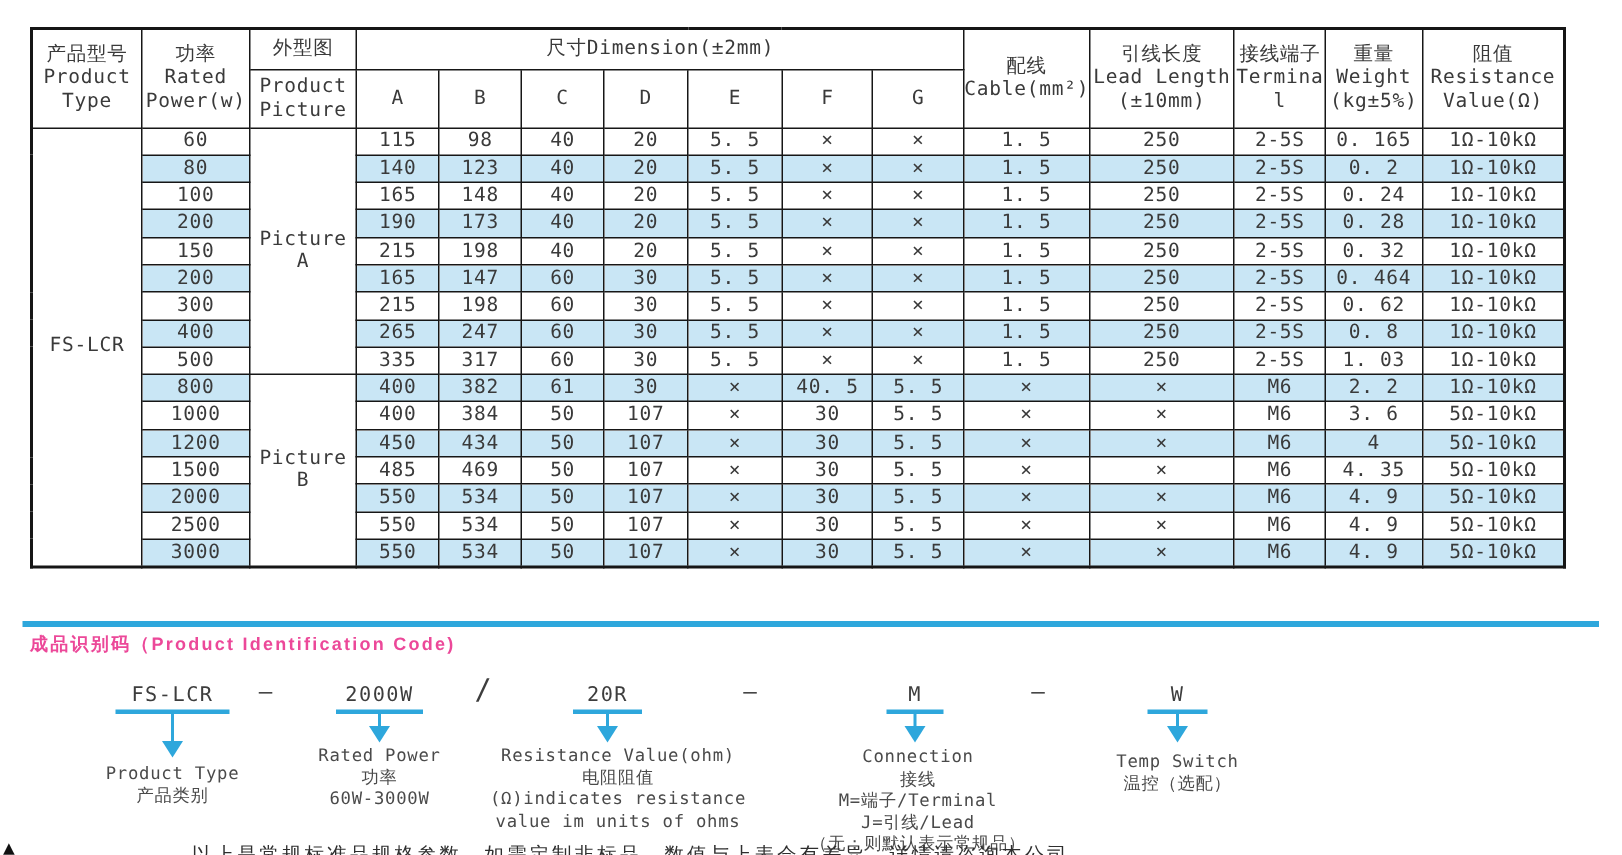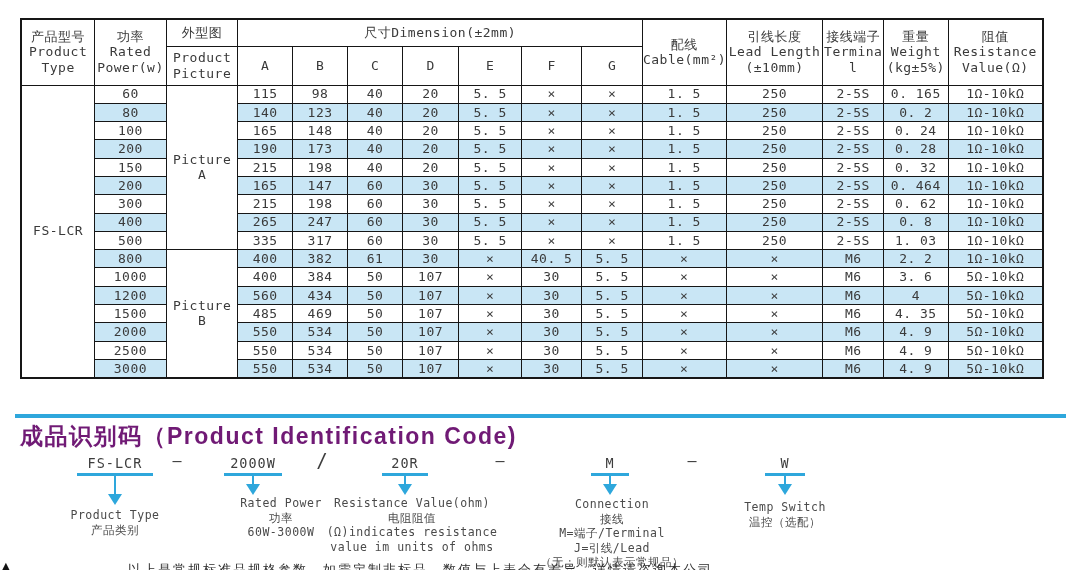--- a/index.html
+++ b/index.html
@@ -15,40 +15,40 @@
   .spec thead tr.h1{height:27px;}
   .spec thead tr.h2{height:39px;}
   .spec thead th{font-size:13px;}
   .spec tbody tr{height:18.3px;}
   .spec tbody tr.stripe td{background:#c9e6f5;}
   .spec td.merged{background:#fff !important;}
 
   
   .blue-rule{position:absolute;left:15px;top:414px;width:1051px;height:3.5px;background:#2ea7dc;}
   .ident-heading{position:absolute;left:20px;top:421px;font-family:"Liberation Sans",sans-serif;
-                 font-weight:bold;font-size:23px;color:#701a75;letter-spacing:1.5px;}
+                 font-weight:bold;font-size:12px;color:#ec4899;letter-spacing:1.5px;}
   .token{position:absolute;top:456px;display:flex;flex-direction:column;align-items:center;
          transform:translateX(-50%);}
   .code-text{font-size:13.5px;color:#3d3d3d;letter-spacing:1px;line-height:15px;}
   .underline{height:2.5px;background:#2ea7dc;margin-top:2px;}
   .stem{width:2.5px;background:#2ea7dc;}
   .head{width:0;height:0;border-left:7px solid transparent;border-right:7px solid transparent;
         border-top:11px solid #2ea7dc;}
   .arrow{display:flex;flex-direction:column;align-items:center;}
   .sep{position:absolute;top:452px;transform:translateX(-50%);font-size:15px;color:#3d3d3d;}
   .u1{width:76px;} .u2{width:58px;} .u3{width:46px;} .u4{width:38px;} .u5{width:40px;}
   .t1 .stem{height:18px;} .t2 .stem,.t3 .stem,.t4 .stem,.t5 .stem{height:8px;}
   .t1{left:115px;} .s1{left:177px;} .t2{left:253px;align-items:center;} .s2{left:322px;font-size:19px;top:449px;}
   .t3{left:405px;} .s3{left:500px;} .t4{left:610px;} .s4{left:692px;} .t5{left:785px;}
 
   .arrow-label{position:absolute;transform:translateX(-50%);text-align:center;
                font-size:11.5px;line-height:14.5px;color:#4a4a4a;white-space:pre-line;
                letter-spacing:0.5px;}
   .l1{left:115px;top:508px;}
-  .l2{left:253px;top:496px;margin-left:28px;}
+  .l2{left:253px;top:496px;}
   .l3{left:412px;top:496px;}
   .l4{left:612px;top:497px;}
   .l5{left:785px;top:500px;}
 
   
   .footer-note{position:absolute;left:0;top:557px;width:1081px;height:13px;overflow:hidden;
                color:#2e2e2e;font-size:13px;white-space:nowrap;}
   .note-marker{position:absolute;left:2px;top:1px;font-size:13px;color:#111;}
   .note-text{position:absolute;left:128px;top:4px;letter-spacing:2px;}
 </style>
@@ -276,21 +276,21 @@
           <td>30</td>
           <td>5. 5</td>
           <td>×</td>
           <td>×</td>
           <td>M6</td>
           <td>3. 6</td>
           <td>5Ω-10kΩ</td>
         </tr>
         <tr class="stripe">
           <td>1200</td>
-          <td>560</td>
+          <td>450</td>
           <td>434</td>
           <td>50</td>
           <td>107</td>
           <td>×</td>
           <td>30</td>
           <td>5. 5</td>
           <td>×</td>
           <td>×</td>
           <td>M6</td>
           <td>4</td>

